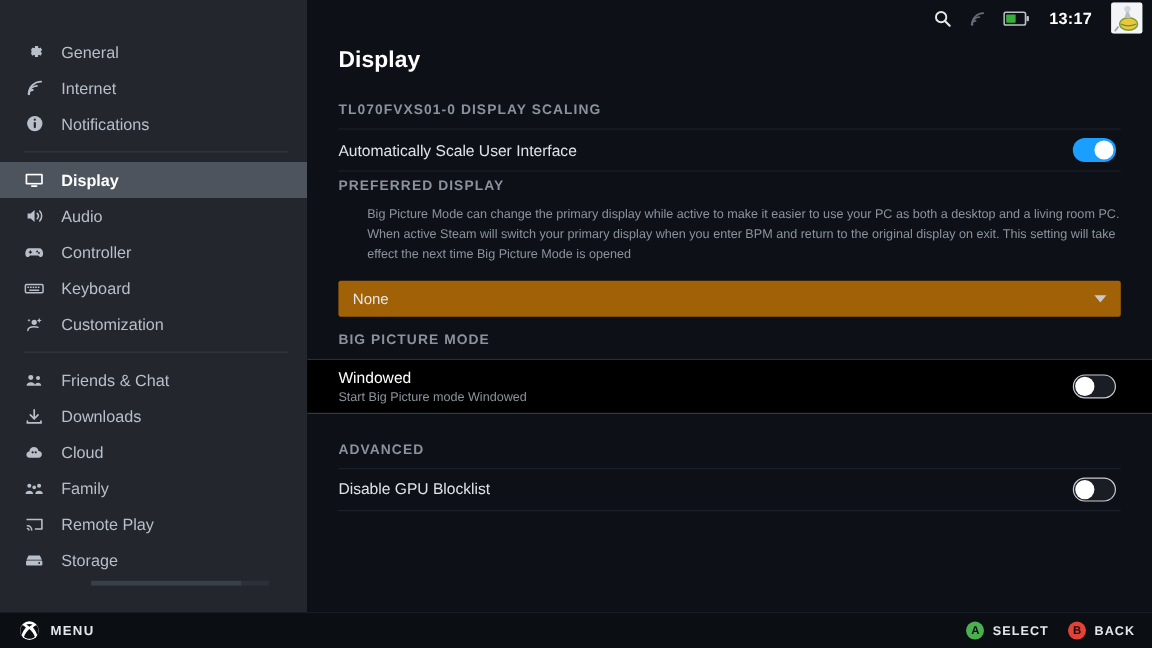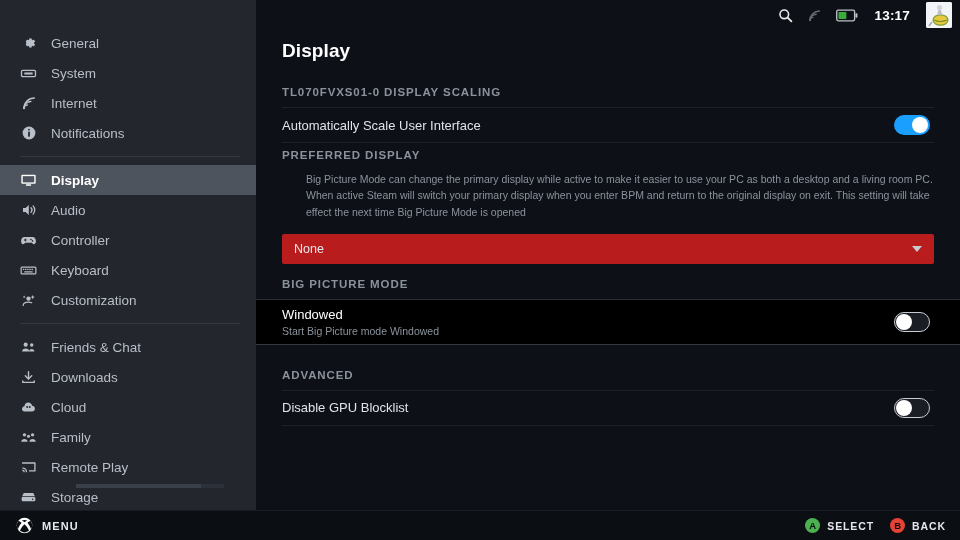--- a/index.html
+++ b/index.html
@@ -104,21 +104,21 @@
     border-radius: 50%; background: #ffffff;
   }
   .toggle.on { background: #1a9fff; }
   .toggle.on .knob { right: 2px; }
   .toggle.off { background: #1a1d23; border: 1.5px solid #c8ccd2; }
   .toggle.off .knob { left: 1px; top: 1px; }
 
   
   .dropdown {
     display: flex; align-items: center; justify-content: space-between;
-    height: 30px; background: #b91c1c; border-radius: 2px;
+    height: 30px; background: #a16207; border-radius: 2px;
     padding: 0 12px; margin: 4px 0 8px 0; gap: 40px;
   }
   .dropdown .dd-value { color: #e6e9ed; font-size: 12.5px; }
   .dropdown .caret { width: 0; height: 0; border-left: 5px solid transparent; border-right: 5px solid transparent; border-top: 6px solid #c6cbd2; }
 
   .spacer-lg { height: 18px; }
 
   
   .footer {
     height: 30px; flex: none;
@@ -193,29 +193,20 @@
           <span class="ico">
             <svg width="16" height="16" viewBox="0 0 16 16" fill="#b9bfc8">
                 <path d="M8 5.2a2.8 2.8 0 1 0 0 5.6 2.8 2.8 0 0 0 0-5.6zm0 4.3a1.5 1.5 0 1 1 0-3 1.5 1.5 0 0 1 0 3z"></path>
                 <path d="M14.2 9.2l-1.2-.7a5.2 5.2 0 0 0 0-1l1.2-.7-1.3-2.2-1.2.7a5.2 5.2 0 0 0-.9-.5V3.4H8.1v1.4c-.3.1-.6.3-.9.5l-1.2-.7-1.3 2.2 1.2.7a5.2 5.2 0 0 0 0 1l-1.2.7 1.3 2.2 1.2-.7c.3.2.6.4.9.5v1.4h2.6v-1.4c.3-.1.6-.3.9-.5l1.2.7 1.3-2.2z"></path>
               </svg>
           </span>
           <span class="lbl">General</span>
         </div>
         <div class="nav-item">
           <span class="ico">
-            <svg width="17" height="17" viewBox="0 0 18 18" fill="none" stroke="#b9bfc8" stroke-width="1.4">
-                <rect x="1.6" y="5.6" width="14.8" height="6.8" rx="1.2"></rect>
-                <rect x="4.6" y="7.9" width="8.8" height="2.2" fill="#b9bfc8" stroke="none"></rect>
-              </svg>
-          </span>
-          <span class="lbl">System</span>
-        </div>
-        <div class="nav-item">
-          <span class="ico">
             <svg width="16" height="16" viewBox="0 0 16 16">
                 <g fill="none" stroke="#b9bfc8" stroke-width="1.5" stroke-linecap="round">
                   <path d="M3 13.3 A 10.3 10.3 0 0 1 13.3 3"></path>
                   <path d="M3 13.3 A 6.8 6.8 0 0 1 9.8 6.5"></path>
                   <path d="M3 13.3 A 3.3 3.3 0 0 1 6.3 10"></path>
                 </g>
                 <circle cx="3.1" cy="13.2" r="1.1" fill="#b9bfc8"></circle>
               </svg>
           </span>
           <span class="lbl">Internet</span>

